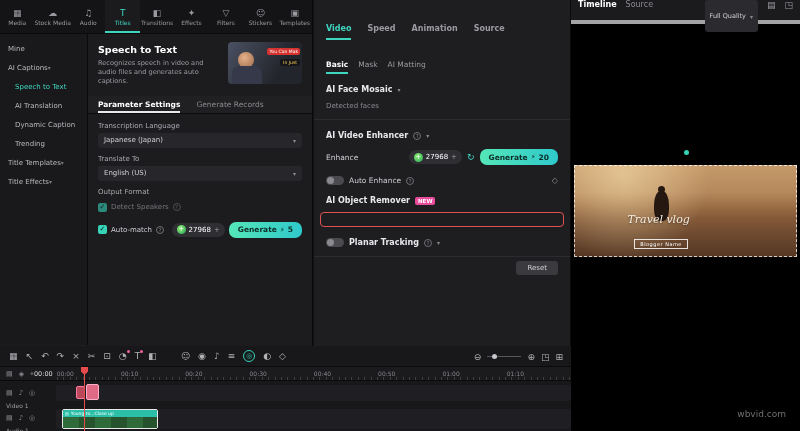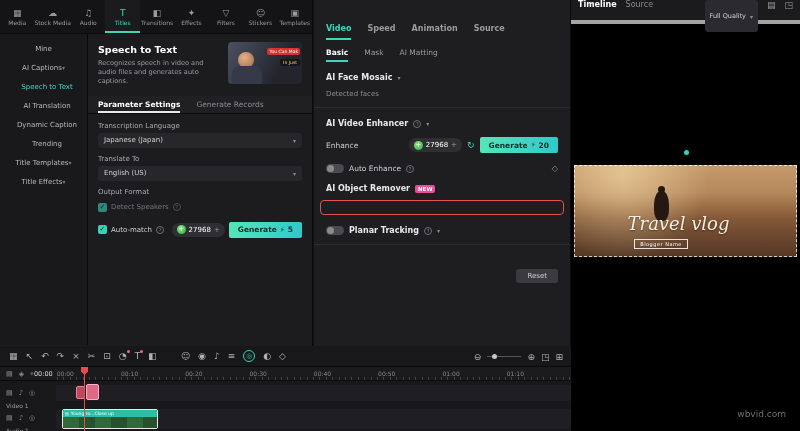--- a/index.html
+++ b/index.html
@@ -8,21 +8,21 @@
 
   
   .left-panel{position:absolute;left:0;top:0;width:313px;height:346px;background:#1c1c1f;border-right:1px solid #0a0a0a}
   .top-tabs{height:34px;display:flex;background:#141416;border-bottom:1px solid #0a0a0a}
   .ttab{flex:1;display:flex;flex-direction:column;align-items:center;justify-content:center;gap:1px;color:#9a9aa0;cursor:pointer}
   .ttab .ticon{font-size:9px;line-height:10px}
   .ttab .tlabel{font-size:6px;white-space:nowrap}
   .ttab.active{color:#3fd6c0;box-shadow:inset 0 -2px 0 #3fd6c0;background:#1b1b1e}
   .left-body{display:flex;height:311px}
   .sidebar{width:88px;background:#19191b;border-right:1px solid #0a0a0a;padding-top:5px}
-  .sbitem{height:19px;display:flex;align-items:center;justify-content:center;padding:0 8px;color:#b9b9be;font-size:7px;cursor:pointer}
+  .sbitem{height:19px;display:flex;align-items:center;justify-content:flex-start;padding:0 8px;color:#b9b9be;font-size:7px;cursor:pointer}
   .sbitem.child{padding-left:15px}
   .sbitem.active{color:#3fd6c0}
   .sbchev{color:#77777d;font-size:6px}
 
   .speech-content{flex:1;position:relative;padding:8px 10px 0 10px}
   .info-card{display:flex;gap:6px}
   .info-text{flex:1}
   .info-text h3{font-size:9.5px;color:#fff;margin:2px 0 4px;font-weight:bold}
   .info-text p{font-size:6.6px;color:#9a9aa2;line-height:1.4}
   .promo{width:74px;height:42px;border-radius:4px;background:linear-gradient(120deg,#4a5162,#23252c 70%);position:relative;flex-shrink:0;overflow:hidden}
@@ -41,29 +41,29 @@
   .fselect{height:15px;background:#27272b;border-radius:3px;display:flex;align-items:center;justify-content:space-between;padding:0 6px;font-size:7px;color:#cfcfd4;cursor:pointer}
   .chev{color:#8a8a90;font-size:6px}
   .detect-row{display:flex;align-items:center;gap:4px;font-size:7px;color:#a9a9b0;opacity:.6;margin-top:1px}
   .checkbox{width:9px;height:9px;border-radius:2px;background:#35d3b8;display:inline-flex;align-items:center;justify-content:center;flex-shrink:0;cursor:pointer}
   .checkbox .ck{color:#14221f;font-size:7px;font-weight:bold;line-height:1}
   .qi{width:8px;height:8px;border:1px solid #6e6e74;border-radius:50%;color:#8f8f95;font-size:5px;display:inline-flex;align-items:center;justify-content:center;flex-shrink:0}
   .gen-bar{display:flex;align-items:center;gap:4px;margin-top:10px;font-size:7px;color:#cfcfd4}
   .coin-pill{height:14px;background:#2e2e33;border-radius:8px;display:flex;align-items:center;padding:0 5px;gap:3px;font-size:7px;color:#fff;margin-left:auto;cursor:pointer}
   .coin{width:9px;height:9px;border-radius:50%;background:radial-gradient(circle at 35% 35%,#8ce86f,#27a95c);color:#fff;font-size:7px;display:inline-flex;align-items:center;justify-content:center;line-height:1}
   .cplus{color:#9a9aa0}
-  .gen-btn{height:16px;border-radius:2px;background:linear-gradient(90deg,#54e6b8,#2fc9cb);color:#0c2b26;font-size:7.5px;font-weight:bold;display:flex;align-items:center;padding:0 9px;gap:3px;cursor:pointer}
+  .gen-btn{height:16px;border-radius:7px;background:linear-gradient(90deg,#54e6b8,#2fc9cb);color:#0c2b26;font-size:7.5px;font-weight:bold;display:flex;align-items:center;padding:0 9px;gap:3px;cursor:pointer}
   .gen-btn .bolt{font-size:7px}
 
   
   .middle-panel{position:absolute;left:314px;top:0;width:257px;height:346px;background:#1e1e21;border-right:1px solid #0a0a0a;padding:16px 12px}
   .mtabs{display:flex;gap:16px;height:24px;align-items:stretch}
   .mtab{font-size:8px;color:#9a9aa0;font-weight:bold;display:flex;align-items:center;cursor:pointer}
   .mtab.active{color:#3fd6c0;box-shadow:inset 0 -2px 0 #3fd6c0}
-  .stabs{display:flex;gap:16px;height:20px;align-items:stretch;margin-top:2px}
+  .stabs{display:flex;gap:10px;height:20px;align-items:stretch;margin-top:14px}
   .stab{font-size:7.5px;color:#9a9aa0;display:flex;align-items:center;cursor:pointer}
   .stab.active{color:#fff;font-weight:bold;box-shadow:inset 0 -2px 0 #3fd6c0}
   .sec-row{display:flex;align-items:center;gap:5px;margin-top:11px}
   .sec-title{font-size:8px;color:#e8e8ec;font-weight:bold}
   .chev2{color:#8a8a90;font-size:6px}
   .muted{font-size:7px;color:#8a8a90;margin-top:8px}
   .divider{height:1px;background:#2c2c30;margin:9px -12px 0}
   .enh-row{display:flex;align-items:center;margin-top:9px;gap:5px}
   .enh-row .coin-pill{margin-left:auto}
   .refresh{color:#3fd6c0;font-size:9px;cursor:pointer}
@@ -72,37 +72,37 @@
   .toggle::after{content:"";position:absolute;left:1px;top:1px;width:7px;height:7px;border-radius:50%;background:#8a8a90}
   .toggle.on{background:#35d3b8}
   .toggle.on::after{left:10px;background:#123a33}
   .rowlabel{font-size:7.5px;color:#cfcfd4}
   .rowlabel.strong{color:#e8e8ec;font-weight:bold;font-size:8px}
   .kf{margin-left:auto;color:#8a8a90;font-size:8px}
   .new-badge{background:#ea4b9b;color:#fff;font-size:5.5px;font-weight:bold;padding:1px 3px;border-radius:2px}
   .red-box{border:1px solid #e05252;border-radius:4px;margin:7px -6px 0;padding:5px 6px 8px}
   .red-box .trow{margin-top:2px}
   .mt-btn{margin-top:8px;height:26px;background:#2a2a2e;border-radius:4px;display:flex;align-items:center;justify-content:center;gap:6px;color:#dcdce0;font-size:7.5px;cursor:pointer}
-  .reset-row{display:flex;margin-top:24px}
+  .reset-row{display:flex;margin-top:4px}
   .reset-btn{margin-left:auto;background:#3a3a3f;border-radius:3px;font-size:7px;color:#cfcfd4;padding:3px 11px;cursor:pointer}
 
   
   .right-panel{position:absolute;left:571px;top:0;width:229px;height:431px;background:#000}
   .rp-header{height:24px;background:#1b1b1e;display:flex;align-items:flex-start;padding:0 7px;gap:9px;border-bottom:4px solid #a3a3a3}
   .rtab{font-size:8px;font-weight:bold;color:#fff;cursor:pointer}
   .rtab.inactive{color:#8a8a90;font-weight:normal}
   .quality{margin-left:auto;display:flex;align-items:center;gap:4px;background:#2b2b2f;border-radius:3px;height:15px;padding:16px 5px;font-size:6.5px;color:#cfcfd4;cursor:pointer}
   .rpicon{color:#9a9aa0;font-size:9px;cursor:pointer}
   .stage{position:absolute;left:0;top:24px;right:0;bottom:0}
   .beach{position:absolute;left:3px;top:141px;width:223px;height:92px;background:
     radial-gradient(circle at 22% 10%,rgba(255,232,180,.55),rgba(255,232,180,0) 45%),
     linear-gradient(180deg,#c59a6b 0%,#b5885c 30%,#9a6c44 46%,#845938 58%,#6f4a30 75%,#553723 100%)}
   .person{position:absolute;left:36%;top:28%;width:15px;height:30px;background:#241811;border-radius:45% 45% 38% 38%}
   .person::before{content:"";position:absolute;left:4px;top:-5px;width:7px;height:7px;border-radius:50%;background:#241811}
-  .title-overlay{position:absolute;left:24%;top:52%;font-family:"DejaVu Serif",serif;font-style:italic;font-size:18px;color:#f6efe2;text-shadow:0 1px 2px rgba(0,0,0,.45);white-space:nowrap}
+  .title-overlay{position:absolute;left:24%;top:52%;font-family:"DejaVu Serif",serif;font-style:italic;font-size:11px;color:#f6efe2;text-shadow:0 1px 2px rgba(0,0,0,.45);white-space:nowrap}
   .subtitle-box{position:absolute;left:27%;top:80%;border:1px solid rgba(255,255,255,.85);color:#fff;font-size:5px;letter-spacing:.5px;padding:1px 5px;white-space:nowrap}
   .dash{position:absolute;inset:0;border:1px dashed rgba(255,255,255,.75);pointer-events:none}
   .rot-dot{position:absolute;top:-15px;left:50%;margin-left:-2px;width:5px;height:5px;border-radius:50%;background:#35d3b8}
   .watermark{position:absolute;right:14px;bottom:12px;color:#707070;font-size:9px}
 
   
   .timeline-panel{position:absolute;left:0;top:346px;width:571px;height:85px;background:#18181a}
   .tl-toolbar{height:21px;display:flex;align-items:center;padding-left:9px;gap:8px;border-bottom:1px solid #0a0a0a;position:relative}
   .tbi{color:#b2b2b6;font-size:9px;line-height:1;position:relative;cursor:pointer}
   .tbi.pink::after{content:"";position:absolute;top:-2px;right:-3px;width:3px;height:3px;border-radius:50%;background:#f05fa0}

